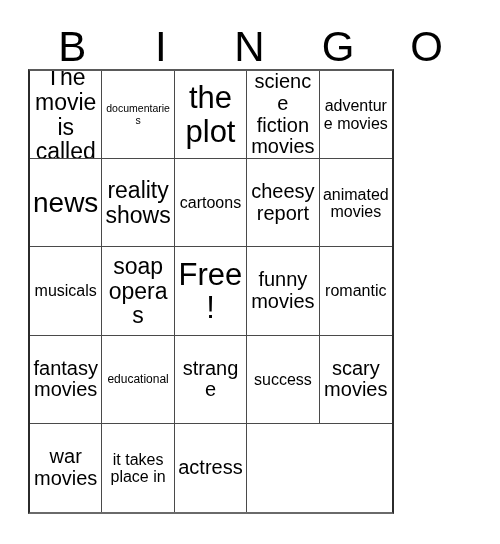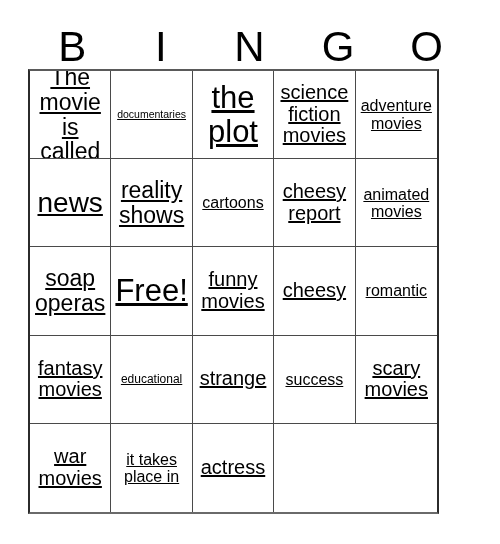--- a/index.html
+++ b/index.html
@@ -40,32 +40,31 @@
     letter-spacing: 0px;
     color: #000000;
     user-select: none;
   }
 
   
   #bingo-grid {
     position: absolute;
     left: 28px;
     top: 69px;
-    width: 411px;
+    width: 366px;
     height: 445px;
     box-sizing: border-box;
     display: grid;
     grid-template-columns: repeat(5, 1fr);
     grid-template-rows: repeat(5, 1fr);
     border-top: 2px solid #5a5a5a;
     border-left: 2px solid #2b2b2b;
     border-right: 2px solid #2b2b2b;
     border-bottom: 2px solid #6a6a6a;
     background: #ffffff;
-    text-decoration: underline;
   }
 
   .bingo-cell {
     box-sizing: border-box;
     border-right: 1px solid #4a4a4a;
     border-bottom: 1px solid #4a4a4a;
     display: flex;
     align-items: center;
     justify-content: center;
     text-align: center;
@@ -134,30 +133,30 @@
         <span class="cell-text fs-sm">cartoons</span>
       </div>
     <div class="bingo-cell">
         <span class="cell-text fs-md">cheesy report</span>
       </div>
     <div class="bingo-cell">
         <span class="cell-text fs-sm">animated movies</span>
       </div>
 
     <div class="bingo-cell">
+        <span class="cell-text fs-sm">musicals</span>
+      </div>
+    <div class="bingo-cell">
         <span class="cell-text fs-lg">soap operas</span>
       </div>
     <div class="bingo-cell">
         <span class="cell-text fs-xxl">Free!</span>
       </div>
     <div class="bingo-cell">
         <span class="cell-text fs-md">funny movies</span>
-      </div>
-    <div class="bingo-cell">
-        <span class="cell-text fs-md">cheesy</span>
       </div>
 
     <div class="bingo-cell">
         <span class="cell-text fs-sm">romantic</span>
       </div>
     <div class="bingo-cell">
         <span class="cell-text fs-md">fantasy movies</span>
       </div>
     <div class="bingo-cell">
         <span class="cell-text fs-xs">educational</span>

